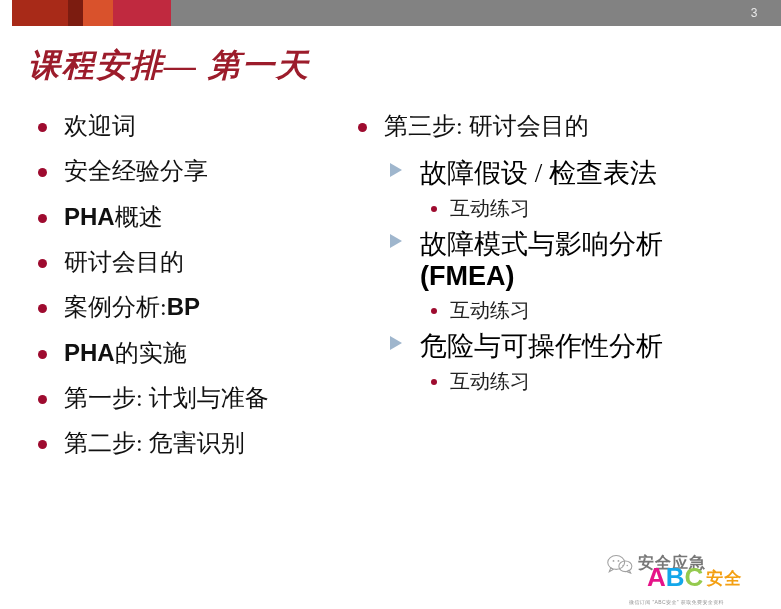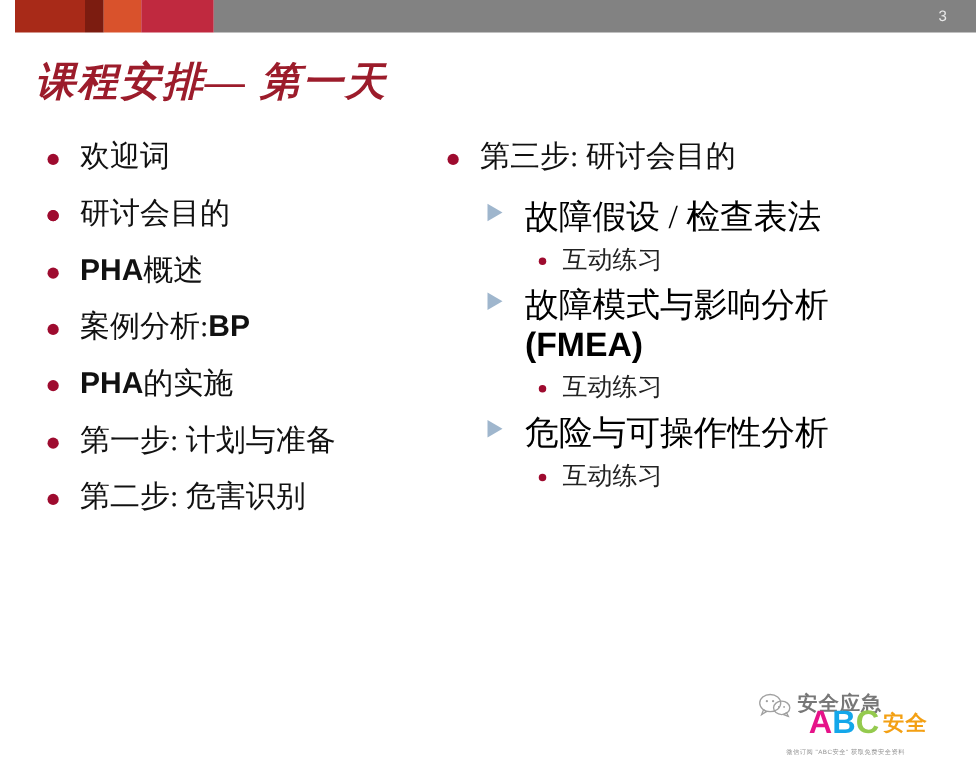--- a/index.html
+++ b/index.html
@@ -220,30 +220,31 @@
 
   <div class="col-left">
 
     <div class="lvl1">
       <span class="dot"></span>
       <span>欢迎词</span>
     </div>
 
     <div class="lvl1">
       <span class="dot"></span>
+      <span>安全经验分享</span>
+    </div>
+
+    <div class="lvl1">
+      <span class="dot"></span>
+      <span class="bold-latin">PHA</span><span>概述</span>
     </div>
 
     <div class="lvl1">
       <span class="dot"></span>
       <span>研讨会目的</span>
-    </div>
-
-    <div class="lvl1">
-      <span class="dot"></span>
-      <span class="bold-latin">PHA</span><span>概述</span>
     </div>
 
     <div class="lvl1">
       <span class="dot"></span>
       <span>案例分析:</span><span class="bold-latin">BP</span>
     </div>
 
     <div class="lvl1">
       <span class="dot"></span>
       <span class="bold-latin">PHA</span><span>的实施</span>

